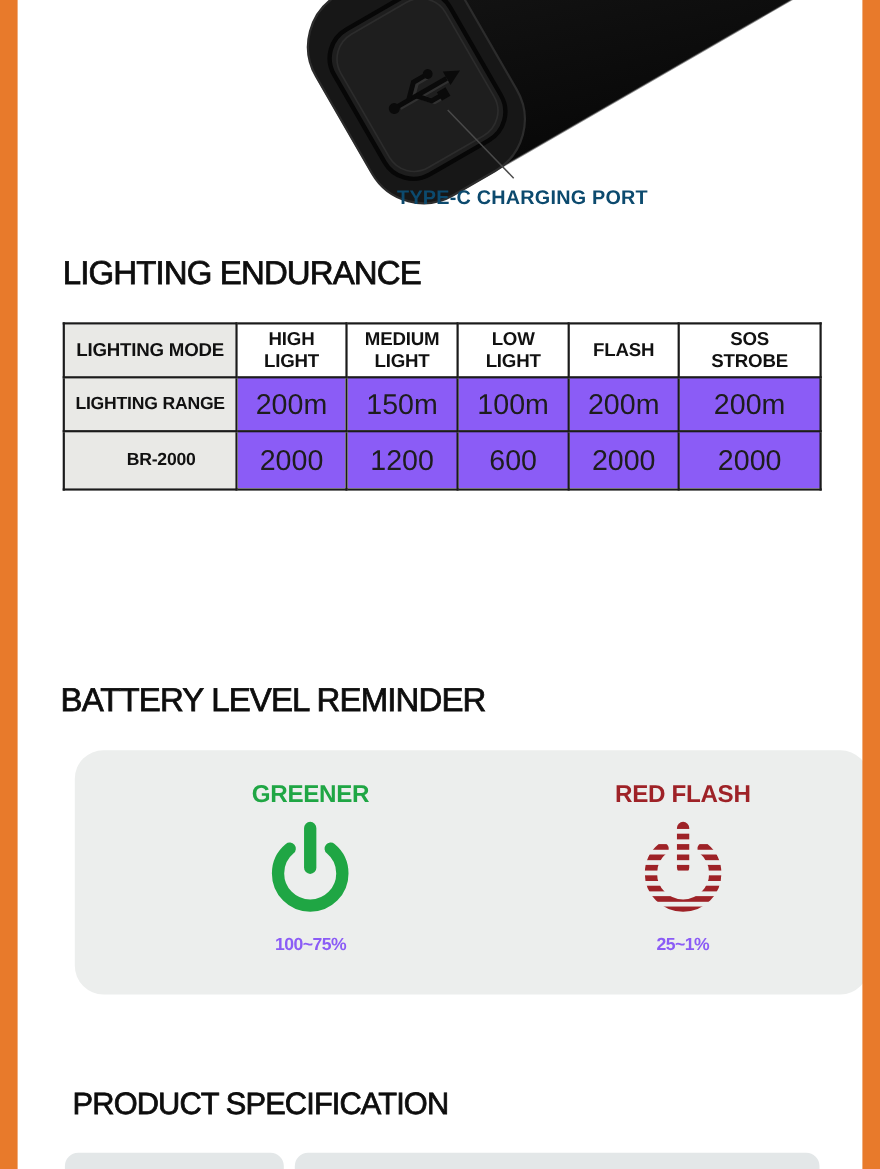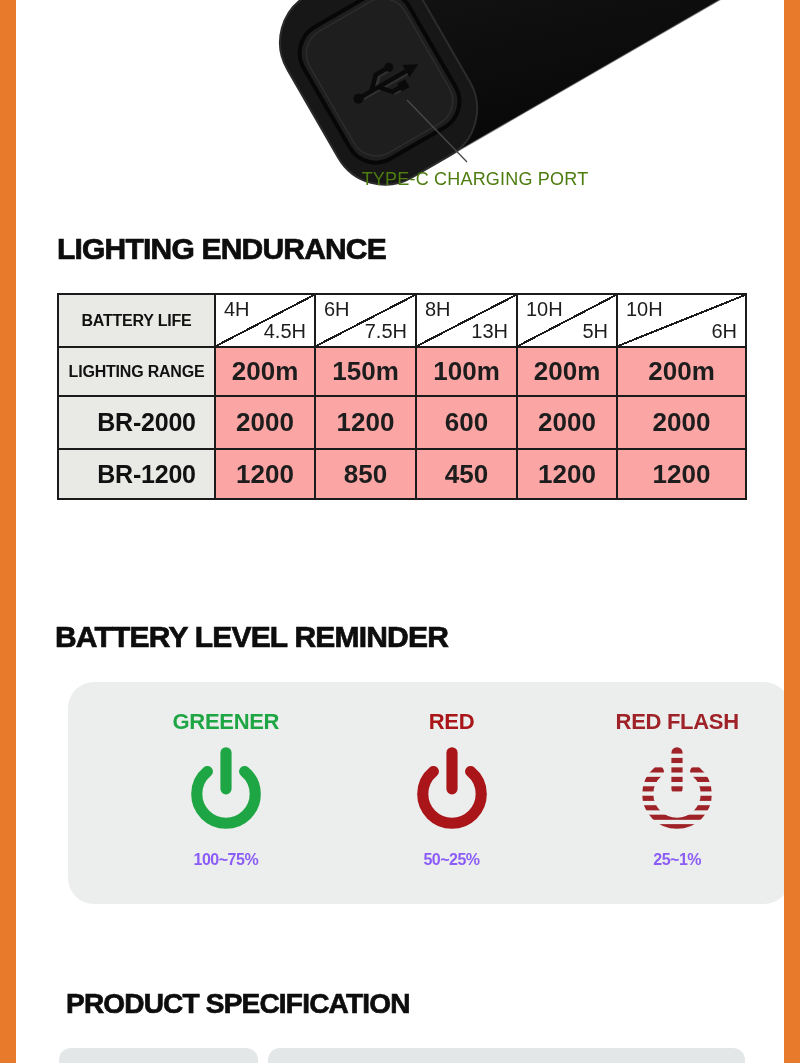--- a/index.html
+++ b/index.html
@@ -11,46 +11,46 @@
   }
   
   .edge{position:absolute;top:0;bottom:0;width:16px;background:var(--c,#e87a2b);z-index:5;}
   .edge.left{left:0;}
   .edge.right{right:0;}
 
   
   .hero-svg{position:absolute;top:0;left:15px;z-index:1;}
   .callout-label{
     position:absolute;top:169px;left:335px;width:280px;z-index:2;
-    text-align:center;font-size:18px;font-weight:400;color:#4d7c0f;letter-spacing:.2px;
+    text-align:center;font-size:18px;font-weight:700;color:#0c4a6e;letter-spacing:.2px;
   }
 
   
   .sec-title{
-    position:absolute;z-index:2;font-weight:700;color:#0d0d0d;
+    position:absolute;z-index:2;font-weight:400;color:#0d0d0d;
     letter-spacing:-.8px;-webkit-text-stroke:.7px #0d0d0d;white-space:nowrap;text-align:center;
   }
   #title-lighting{top:232px;left:57px;font-size:30px;}
   #title-battery{top:620px;left:55px;font-size:30px;}
   #title-spec{top:988px;left:66px;font-size:28px;}
 
   
   .endurance{
     position:absolute;top:293px;left:57px;z-index:2;
     border-collapse:collapse;table-layout:fixed;width:688px;
   }
   .endurance td{
     border:2px solid #1b1b1b;text-align:center;vertical-align:middle;
     padding:0;overflow:hidden;
   }
   .endurance td.lbl{background:#e9e9e6;font-weight:700;font-size:16px;letter-spacing:-.2px;}
   .endurance td.lbl.mode{font-size:17px;}
-  .endurance td.lbl.model{font-size:25px;padding-left:20px;}
+  .endurance td.lbl.model{font-size:16px;padding-left:20px;}
   .endurance td.hdr{background:#fff;font-weight:700;font-size:17px;line-height:1.12;white-space:pre-line;letter-spacing:-.2px;}
-  .endurance td.val{background:#fca5a5;font-size:26px;font-weight:700;color:#1d1d1d;}
+  .endurance td.val{background:#8b5cf6;font-size:26px;font-weight:400;color:#1d1d1d;}
   .endurance td.diag{
     position:relative;background:
       linear-gradient(to bottom right,
         transparent calc(50% - 1px),
         #1b1b1b calc(50% - 1px) calc(50% + 1px),
         transparent calc(50% + 1px)) #fff;
   }
   .diag .dtop{position:absolute;top:3px;left:8px;font-size:20px;color:#1d1d1d;}
   .diag .dbot{position:absolute;bottom:3px;right:8px;font-size:20px;color:#1d1d1d;}
 
@@ -117,92 +117,63 @@
 <table class="endurance">
   <colgroup>
     <col style="width:157px">
       <col style="width:100px">
       <col style="width:101px">
     <col style="width:101px">
       <col style="width:100px">
       <col style="width:129px">
   </colgroup>
   <tbody>
-  <tr style="height:53px">
-    <td class="lbl">BATTERY LIFE</td>
-    <td class="diag">
-      <span class="dtop">4H</span>
-      <span class="dbot">4.5H</span>
-        </td>
-    <td class="diag">
-      <span class="dtop">6H</span>
-      <span class="dbot">7.5H</span>
-        </td>
-    <td class="diag">
-      <span class="dtop">8H</span>
-      <span class="dbot">13H</span>
-        </td>
-    <td class="diag">
-      <span class="dtop">10H</span>
-      <span class="dbot">5H</span>
-        </td>
-    <td class="diag">
-      <span class="dtop">10H</span>
-      <span class="dbot">6H</span>
-        </td>
+      <tr style="height:49px">
+    <td class="lbl mode">LIGHTING MODE</td>
+    <td class="hdr">HIGH
+LIGHT</td>
+    <td class="hdr">MEDIUM
+LIGHT</td>
+    <td class="hdr">LOW
+LIGHT</td>
+    <td class="hdr">FLASH</td>
+    <td class="hdr">SOS
+STROBE</td>
   </tr>
   <tr style="height:49px">
     <td class="lbl">LIGHTING RANGE</td>
     <td class="val">200m</td>
     <td class="val">150m</td>
     <td class="val">100m</td>
     <td class="val">200m</td>
     <td class="val">200m</td>
   </tr>
   <tr style="height:53px">
     <td class="lbl model">BR-2000</td>
     <td class="val">2000</td>
     <td class="val">1200</td>
     <td class="val">600</td>
     <td class="val">2000</td>
     <td class="val">2000</td>
   </tr>
-  <tr style="height:50px">
-    <td class="lbl model">BR-1200</td>
-    <td class="val">1200</td>
-    <td class="val">850</td>
-    <td class="val">450</td>
-    <td class="val">1200</td>
-    <td class="val">1200</td>
-  </tr>
 </tbody>
   </table>
 
 <div class="sec-title" id="title-battery">BATTERY LEVEL REMINDER</div>
 
 <div class="bl-panel">
   <div class="bl-item" style="--c: #1fa644;">
     <div class="bl-label">GREENER</div>
     <div class="bl-icon">
       <svg width="86" height="86" viewBox="0 0 100 100">
         <circle class="pw" cx="50" cy="57" r="34" fill="none" stroke-width="13" stroke-linecap="round" pathLength="100" stroke-dasharray="78 22" stroke-dashoffset="14"></circle>
         <line class="pw" x1="50" y1="9" x2="50" y2="51" stroke-width="13" stroke-linecap="round"></line>
       </svg>
     </div>
     <div class="bl-range">100~75%</div>
-  </div>
-  <div class="bl-item" style="--c: #a91518;">
-    <div class="bl-label">RED</div>
-    <div class="bl-icon">
-      <svg width="86" height="86" viewBox="0 0 100 100">
-        <circle class="pw" cx="50" cy="57" r="34" fill="none" stroke-width="13" stroke-linecap="round" pathLength="100" stroke-dasharray="78 22" stroke-dashoffset="14"></circle>
-        <line class="pw" x1="50" y1="9" x2="50" y2="51" stroke-width="13" stroke-linecap="round"></line>
-      </svg>
-    </div>
-    <div class="bl-range">50~25%</div>
   </div>
   <div class="bl-item" style="--c: #9e2227;">
     <div class="bl-label">RED FLASH</div>
     <div class="bl-icon">
       <svg width="86" height="86" viewBox="0 0 100 100">
         <defs>
           <mask id="stripeMask" maskUnits="userSpaceOnUse" x="0" y="0" width="100" height="100">
             <rect x="0" y="0" width="100" height="100" fill="#fff"></rect>
             <rect x="0" y="10" width="100" height="5" fill="#000"></rect>
             <rect x="0" y="21" width="100" height="5" fill="#000"></rect>

